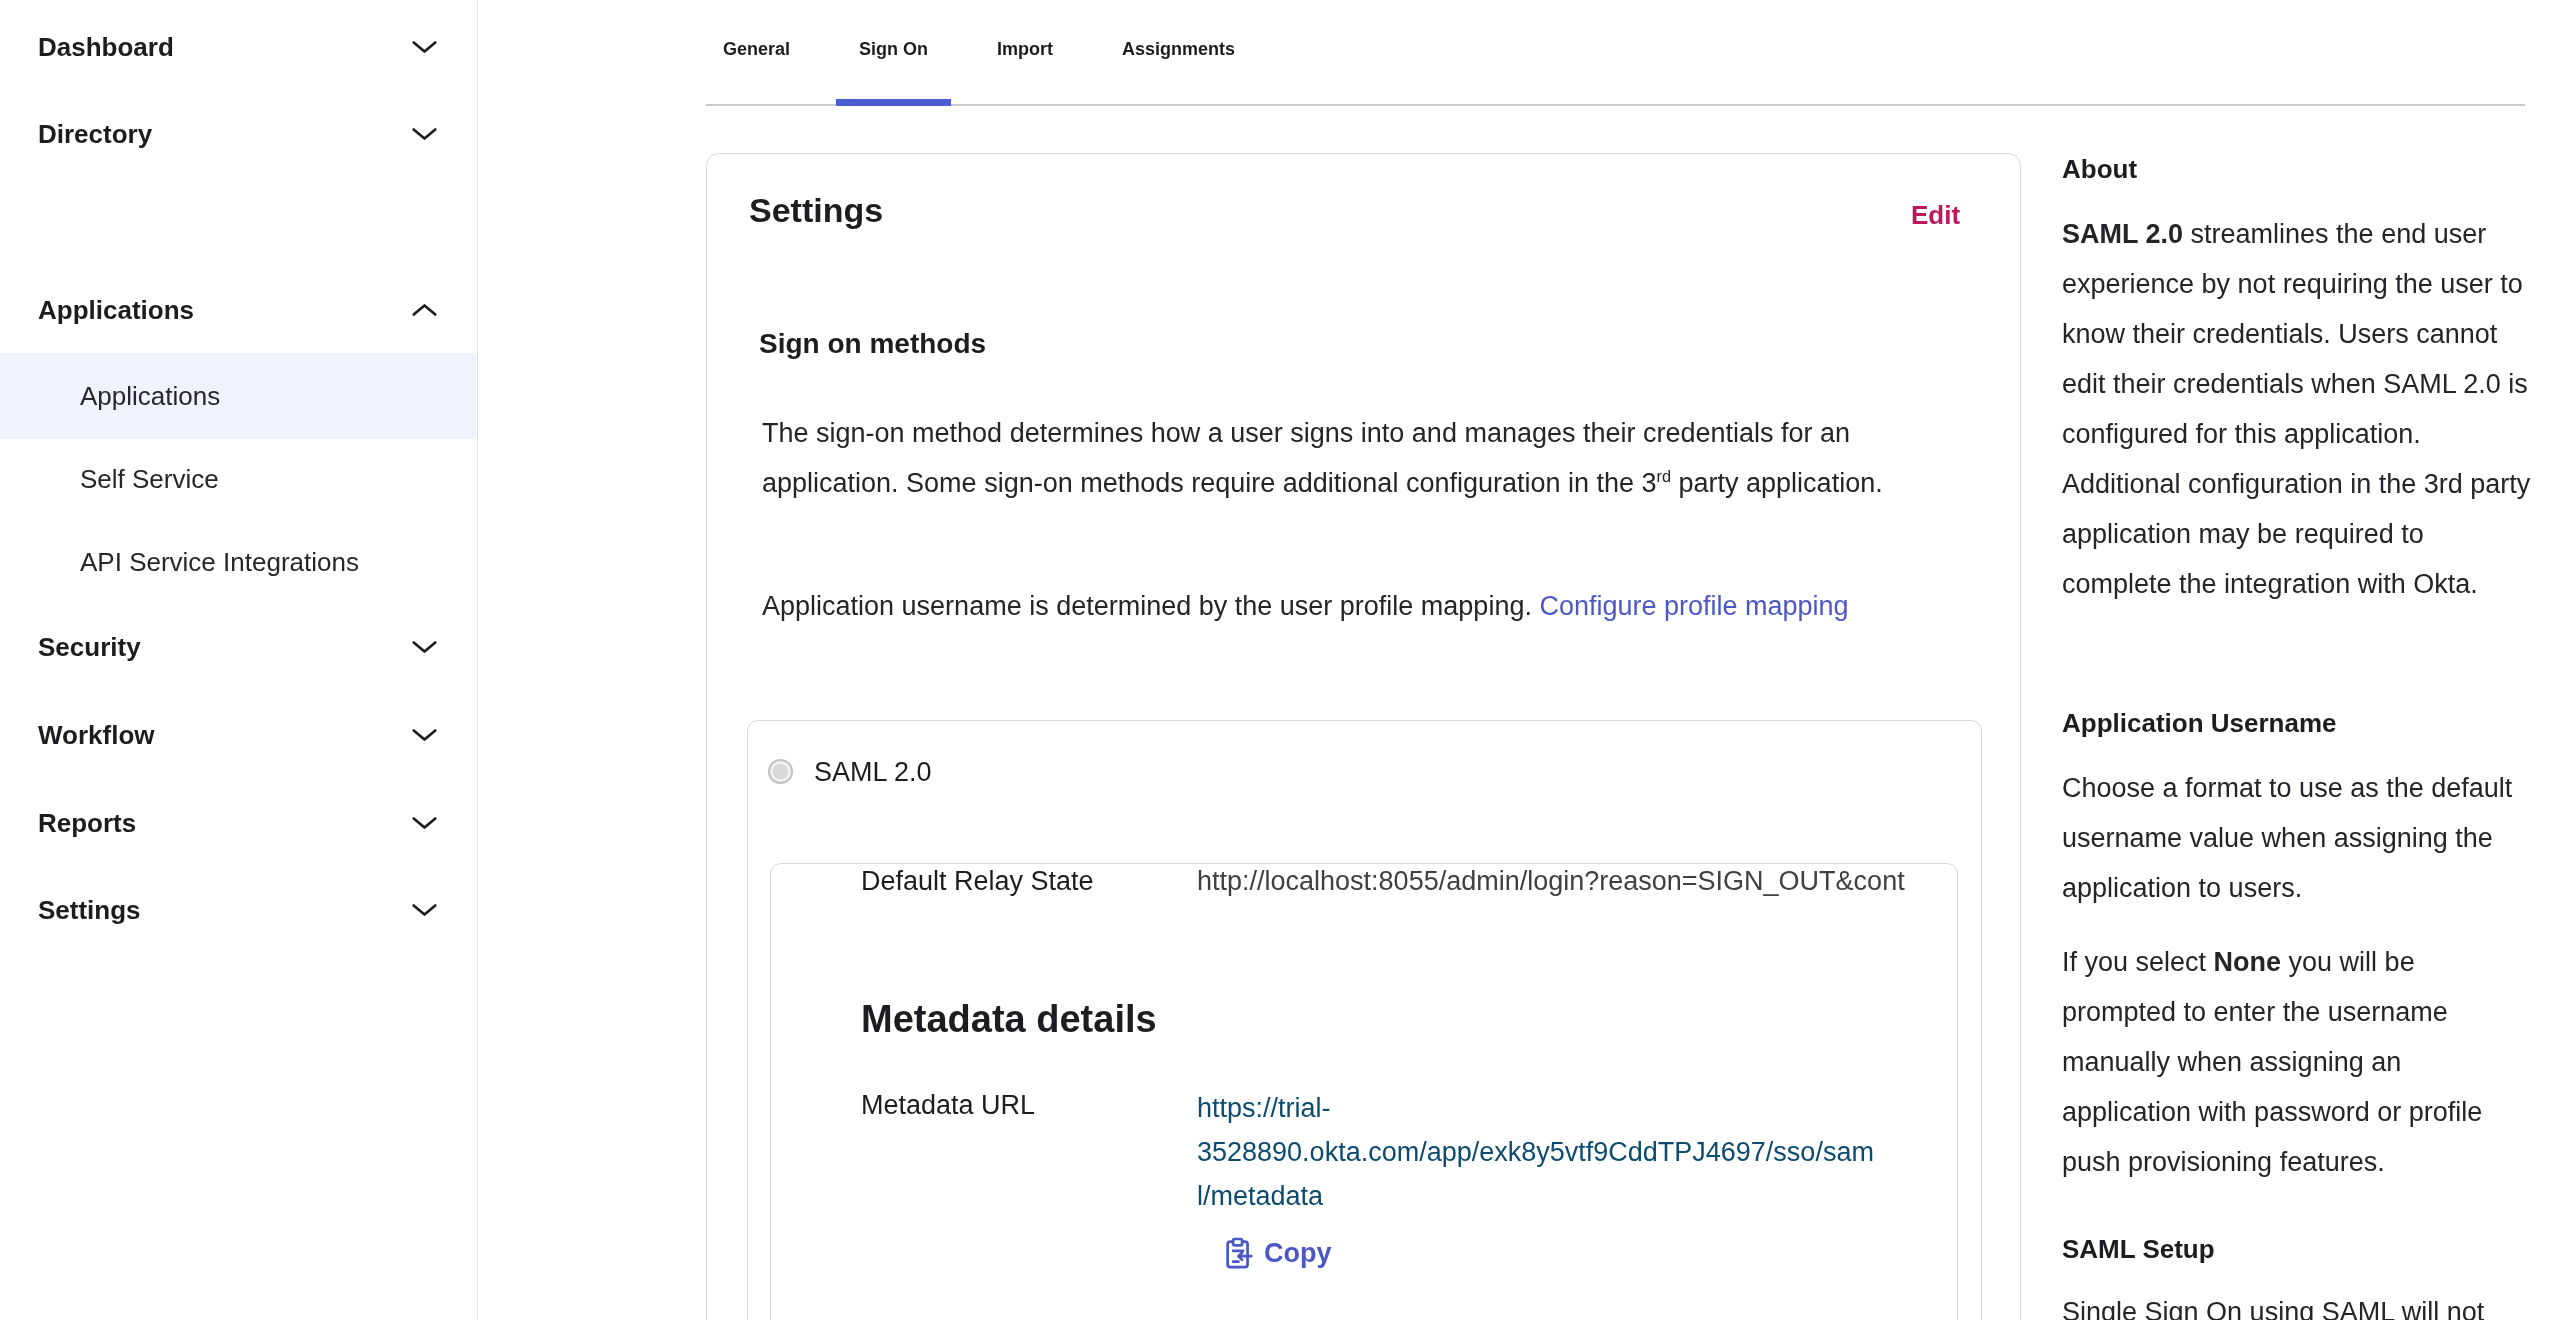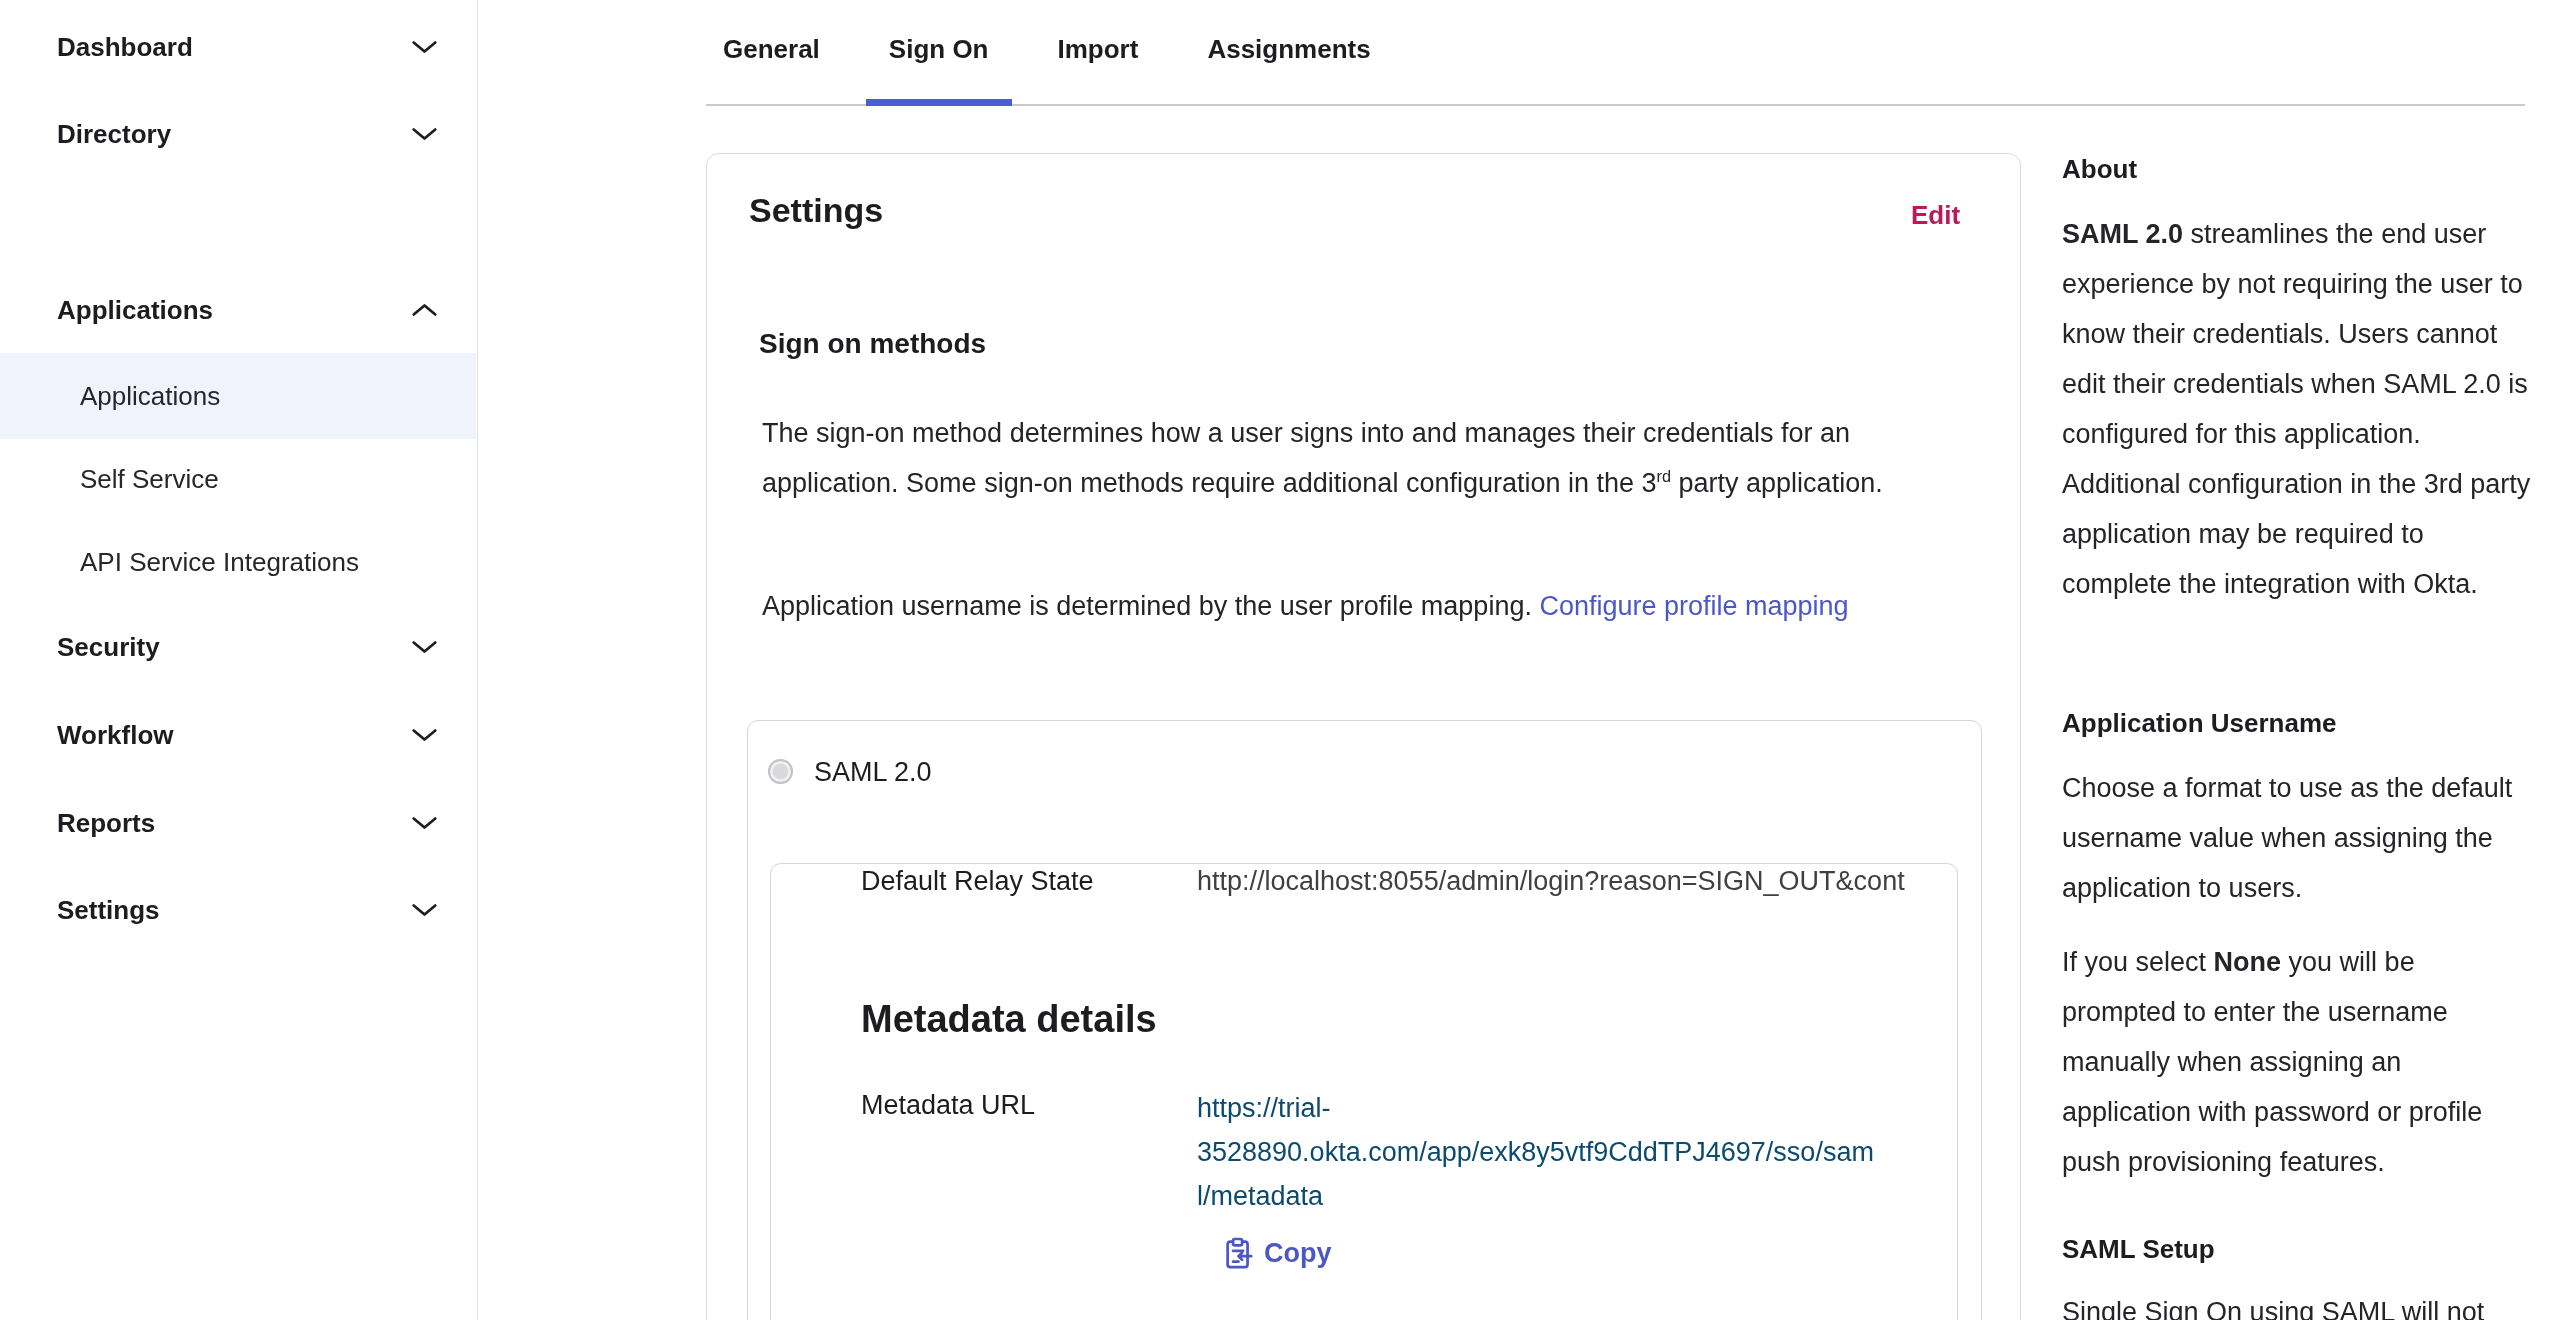--- a/index.html
+++ b/index.html
@@ -5,34 +5,34 @@
   * { margin:0; padding:0; box-sizing:border-box; }
   html,body { background:#fff; }
   body { font-family:"Liberation Sans", sans-serif; color:#1d1d21; }
   #app { position:relative; width:2576px; height:1321px; overflow:hidden; background:#fff; }
 
   
   .sidebar { position:absolute; left:0; top:0; width:478px; height:1321px;
              border-right:1.8px solid #e4e4e7; background:#fff; }
   .nav-item { position:absolute; left:0; width:476px; height:36px; cursor:pointer; }
   .nav-item .lbl { position:absolute; left:38px; top:50%; transform:translateY(-50%);
-                   font-size:26px; font-weight:700; color:#1d1d21; white-space:nowrap;margin-left:19px; }
+                   font-size:26px; font-weight:700; color:#1d1d21; white-space:nowrap; }
   .nav-item .chev { position:absolute; left:410px; top:50%; transform:translateY(-50%); width:29px; height:18px; }
   .nav-item .chev.up { transform:translateY(-50%) rotate(180deg); }
   .chev svg { display:block; width:29px; height:18px; }
   .sub-item { position:absolute; left:0; width:476px; height:36px; cursor:pointer; }
   .sub-item .lbl { position:absolute; left:80px; top:50%; transform:translateY(-50%);
                    font-size:26px; font-weight:400; color:#26262b; white-space:nowrap; }
   .sub-sel { position:absolute; left:0; top:353px; width:476px; height:86px; background:#f0f2fc; }
 
   
   .tabline { position:absolute; left:706px; top:104px; width:1819px; height:1.8px; background:#c9c9ce; }
   .tabs { position:absolute; left:700px; top:0; height:106px; display:flex; gap:23px; }
   .tab { display:flex; align-items:center; height:106px; padding:0 23px;
-         font-size:26px; font-weight:700; color:#1d1d21; border-bottom:7.3px solid transparent; cursor:pointer; }
+         font-size:18px; font-weight:700; color:#1d1d21; border-bottom:7.3px solid transparent; cursor:pointer; }
   .tab.active { border-bottom-color:#4c5cd2; }
 
   
   .card { position:absolute; left:706px; top:153px; width:1315px; height:1217px;
           border:1.8px solid #dadade; border-radius:12.7px; background:#fff; }
   .card-title { position:absolute; left:749px; top:191px; font-size:34px; font-weight:700; color:#1d1d21; }
   .edit-link { position:absolute; left:1911px; top:200px; font-size:26px; font-weight:700;
                color:#be185d; cursor:pointer; }
   .section-title { position:absolute; left:759px; top:328px; font-size:28px; font-weight:700; color:#1d1d21; }
   .para { position:absolute; font-size:27px; line-height:50px; color:#242429; }

